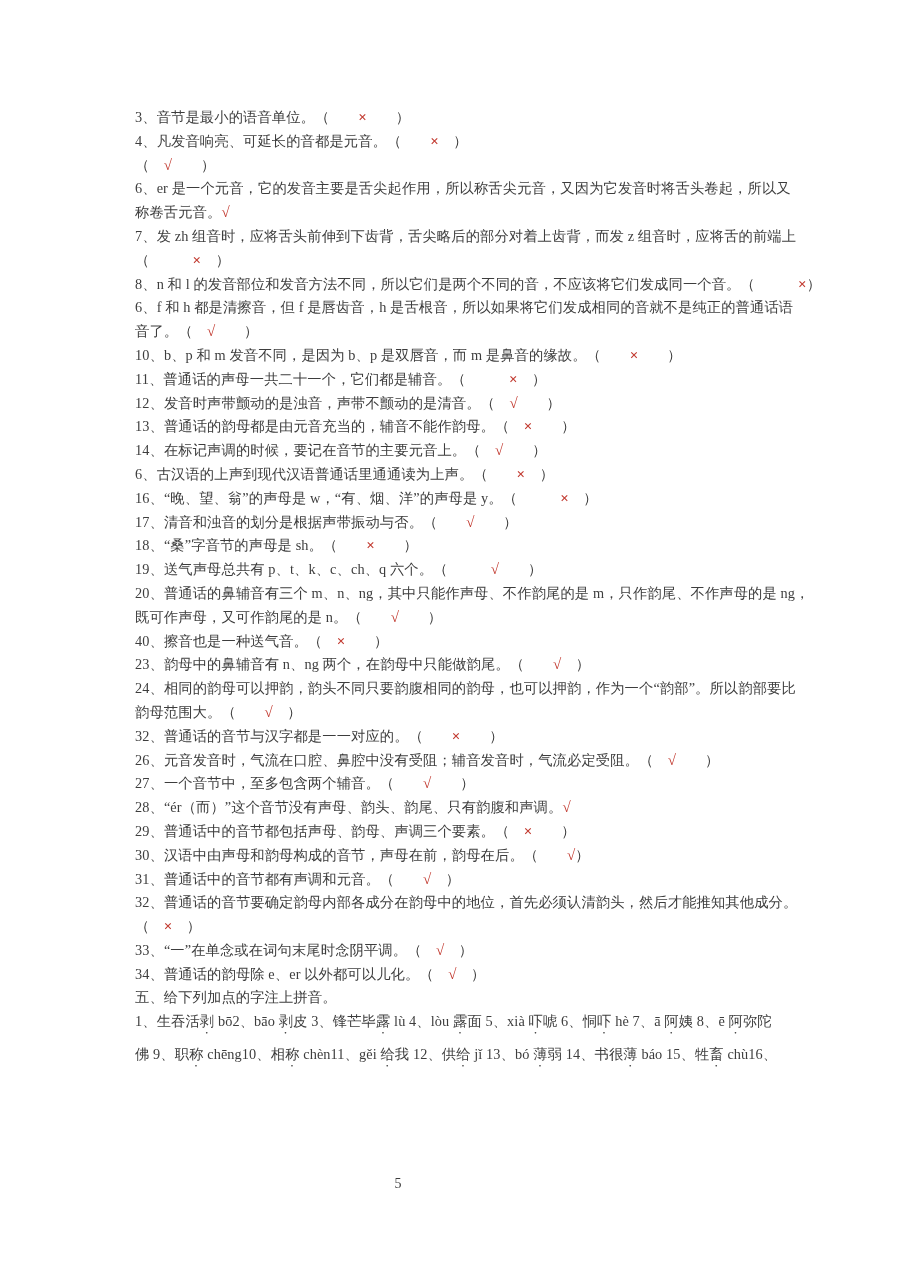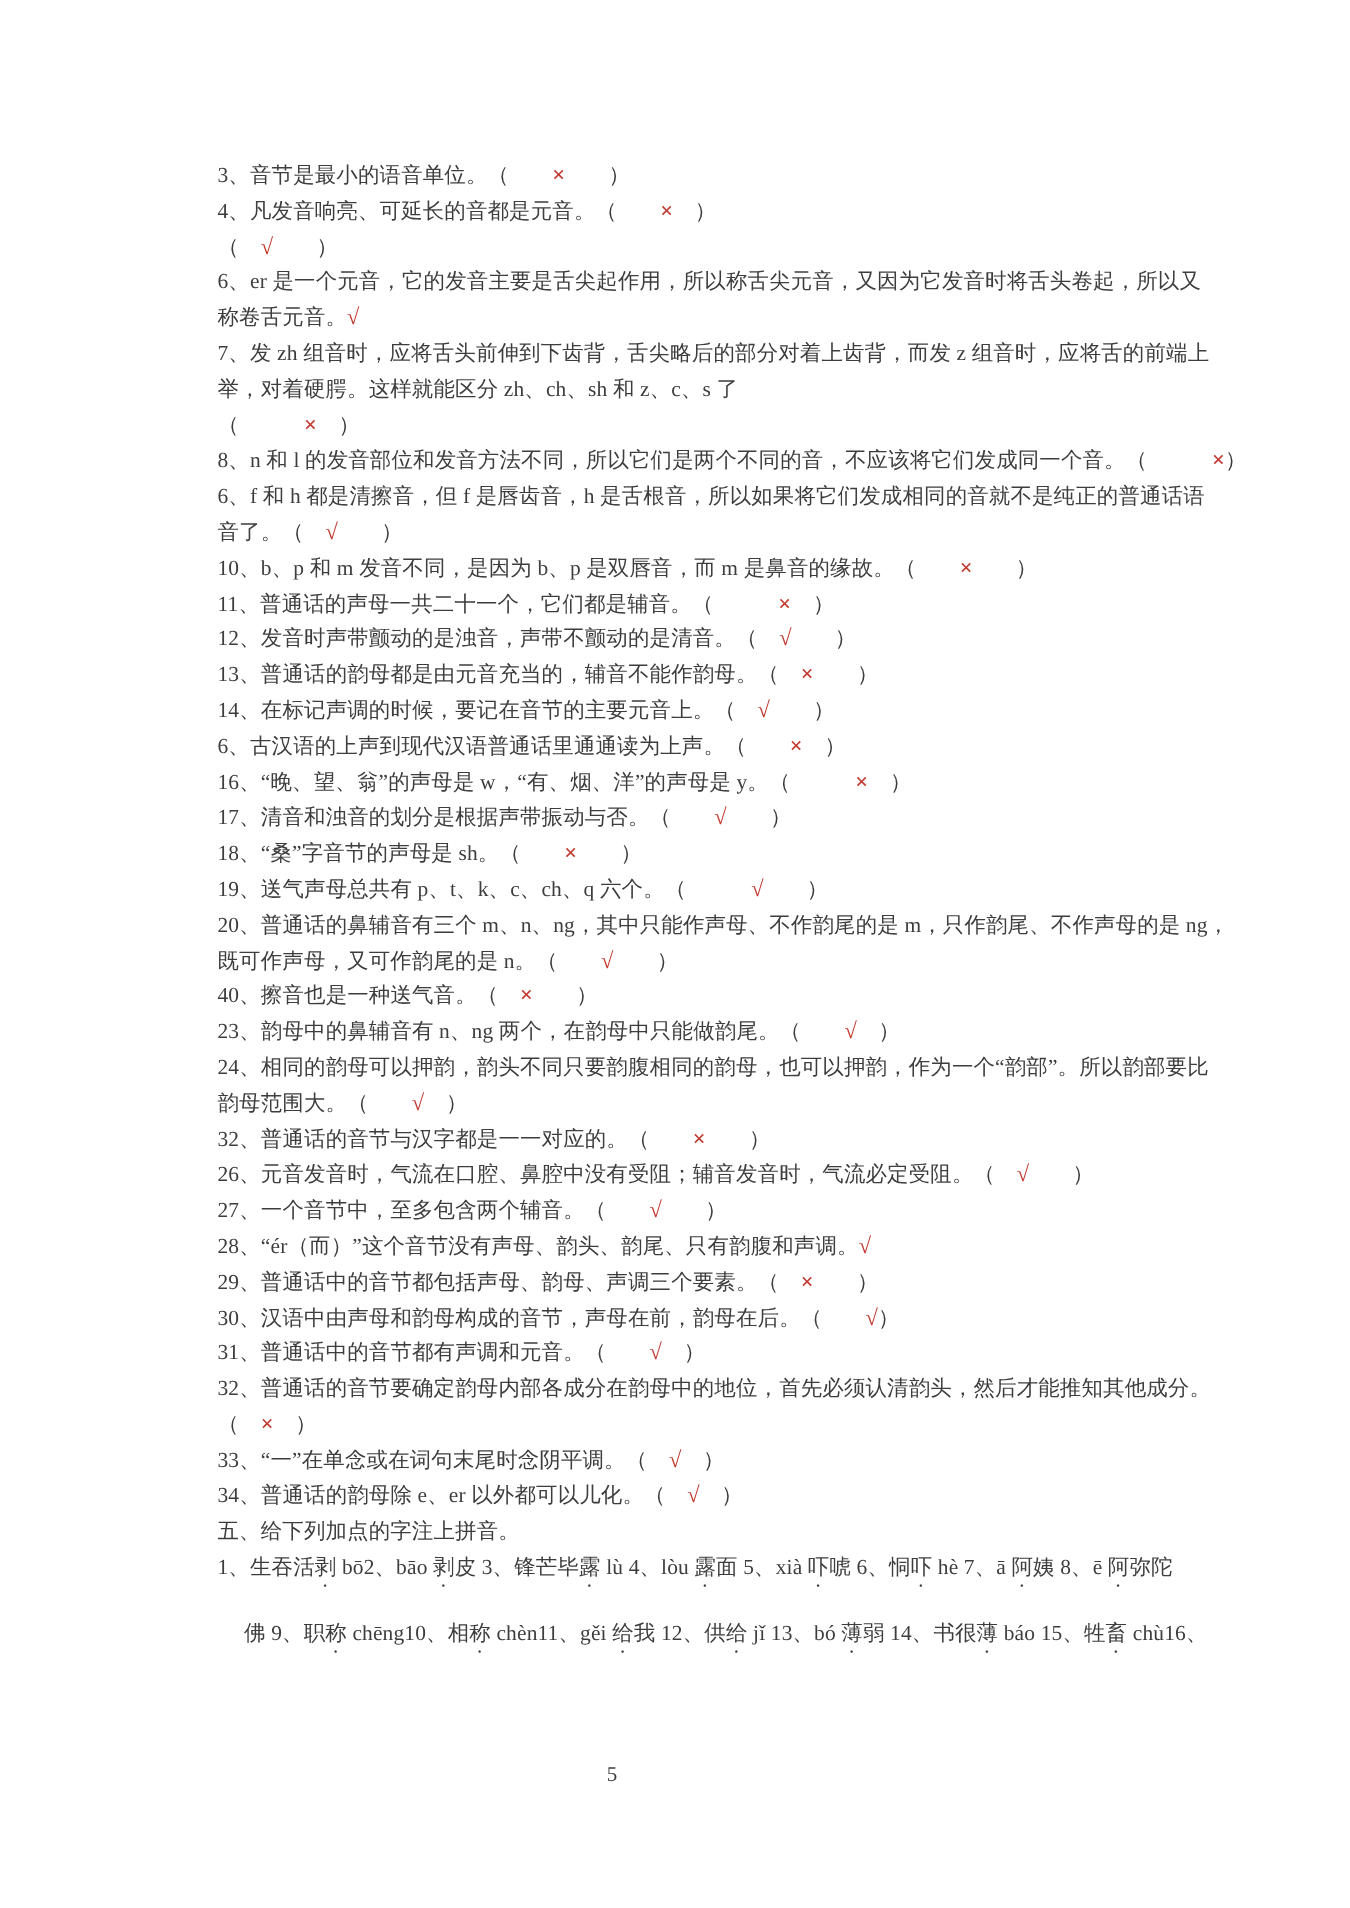--- a/index.html
+++ b/index.html
@@ -6,36 +6,36 @@
   body {
     width: 900px; height: 1272px;
     background: #ffffff;
     font-family: "Liberation Serif", "DejaVu Serif", serif;
     color: #3d3d3d;
     position: relative;
     overflow: hidden;
   }
   .page {
     position: absolute;
-    top: 0; left: 10px;
+    top: 0; left: 0;
     width: 796px; height: 1272px;
   }
   .doc-body {
     position: absolute;
     top: 106px;
     left: 135px;
     width: 660px;
   }
   .line {
     font-size: 14.3px;
     line-height: 23.8px;
     white-space: nowrap;
     letter-spacing: 0.1px;
   }
-  .line.gap { margin-top: 17px; text-align: right; }
+  .line.gap { margin-top: 6px; }
   .mark {
     color: #c23a30;
     font-size: 15px;
     font-weight: bold;
   }
   .dot {
     -webkit-text-emphasis: filled dot #3d3d3d;
     text-emphasis: filled dot #3d3d3d;
     -webkit-text-emphasis-position: under left;
     text-emphasis-position: under left;
@@ -53,21 +53,20 @@
 <body>
 
 <div class="page">
   <div class="doc-body">
       <div class="line"><span>3、音节是最小的语音单位。（　　</span><span class="mark">×</span><span>　　）</span></div>
       <div class="line"><span>4、凡发音响亮、可延长的音都是元音。（　　</span><span class="mark">×</span><span>　）</span></div>
       <div class="line"><span>（　</span><span class="mark">√</span><span>　　）</span></div>
       <div class="line"><span>6、er 是一个元音，它的发音主要是舌尖起作用，所以称舌尖元音，又因为它发音时将舌头卷起，所以又</span></div>
       <div class="line"><span>称卷舌元音。</span><span class="mark">√</span></div>
       <div class="line"><span>7、发 zh 组音时，应将舌头前伸到下齿背，舌尖略后的部分对着上齿背，而发 z 组音时，应将舌的前端上</span></div>
-      <div class="line"><span>举，对着硬腭。这样就能区分 zh、ch、sh 和 z、c、s 了</span></div>
       <div class="line"><span>（　　　</span><span class="mark">×</span><span>　）</span></div>
       <div class="line"><span>8、n 和 l 的发音部位和发音方法不同，所以它们是两个不同的音，不应该将它们发成同一个音。（　　　</span><span class="mark">×</span><span>）</span></div>
       <div class="line"><span>6、f 和 h 都是清擦音，但 f 是唇齿音，h 是舌根音，所以如果将它们发成相同的音就不是纯正的普通话语</span></div>
       <div class="line"><span>音了。（　</span><span class="mark">√</span><span>　　）</span></div>
       <div class="line"><span>10、b、p 和 m 发音不同，是因为 b、p 是双唇音，而 m 是鼻音的缘故。（　　</span><span class="mark">×</span><span>　　）</span></div>
       <div class="line"><span>11、普通话的声母一共二十一个，它们都是辅音。（　　　</span><span class="mark">×</span><span>　）</span></div>
       <div class="line"><span>12、发音时声带颤动的是浊音，声带不颤动的是清音。（　</span><span class="mark">√</span><span>　　）</span></div>
       <div class="line"><span>13、普通话的韵母都是由元音充当的，辅音不能作韵母。（　</span><span class="mark">×</span><span>　　）</span></div>
       <div class="line"><span>14、在标记声调的时候，要记在音节的主要元音上。（　</span><span class="mark">√</span><span>　　）</span></div>
       <div class="line"><span>6、古汉语的上声到现代汉语普通话里通通读为上声。（　　</span><span class="mark">×</span><span>　）</span></div>

